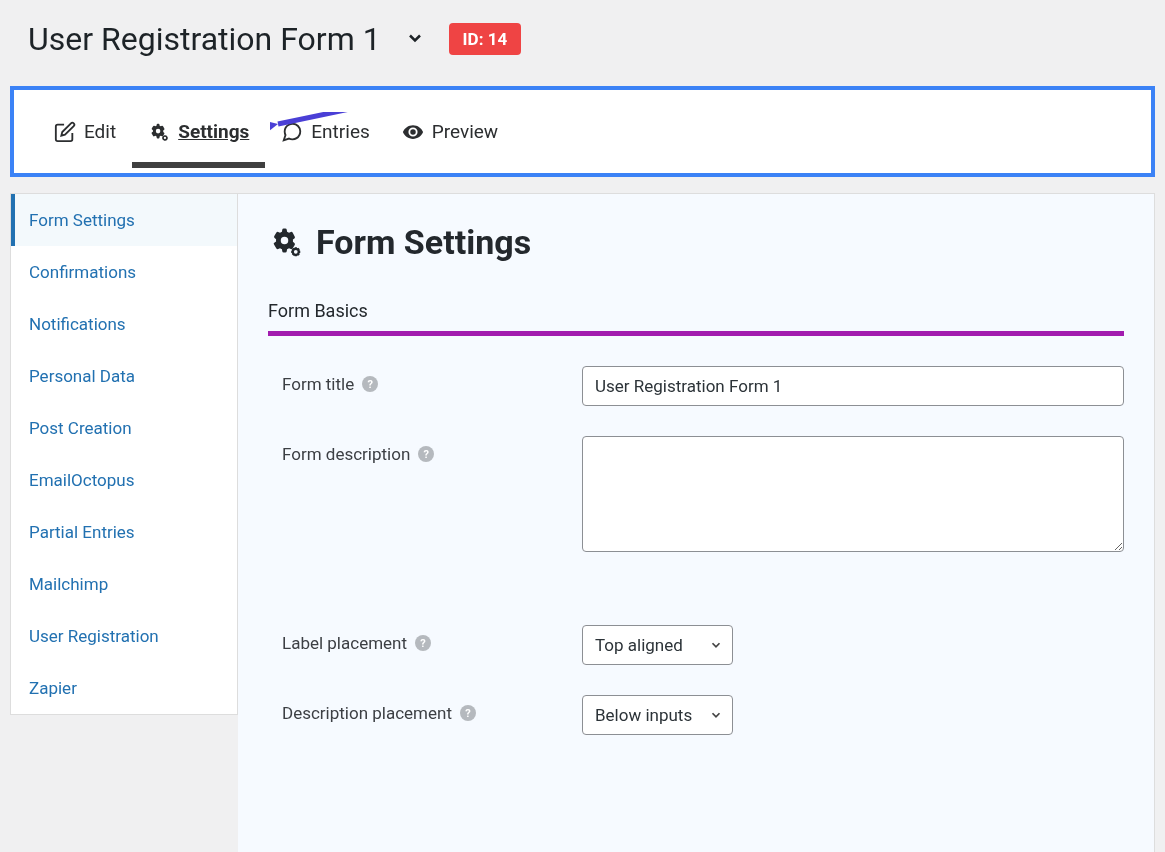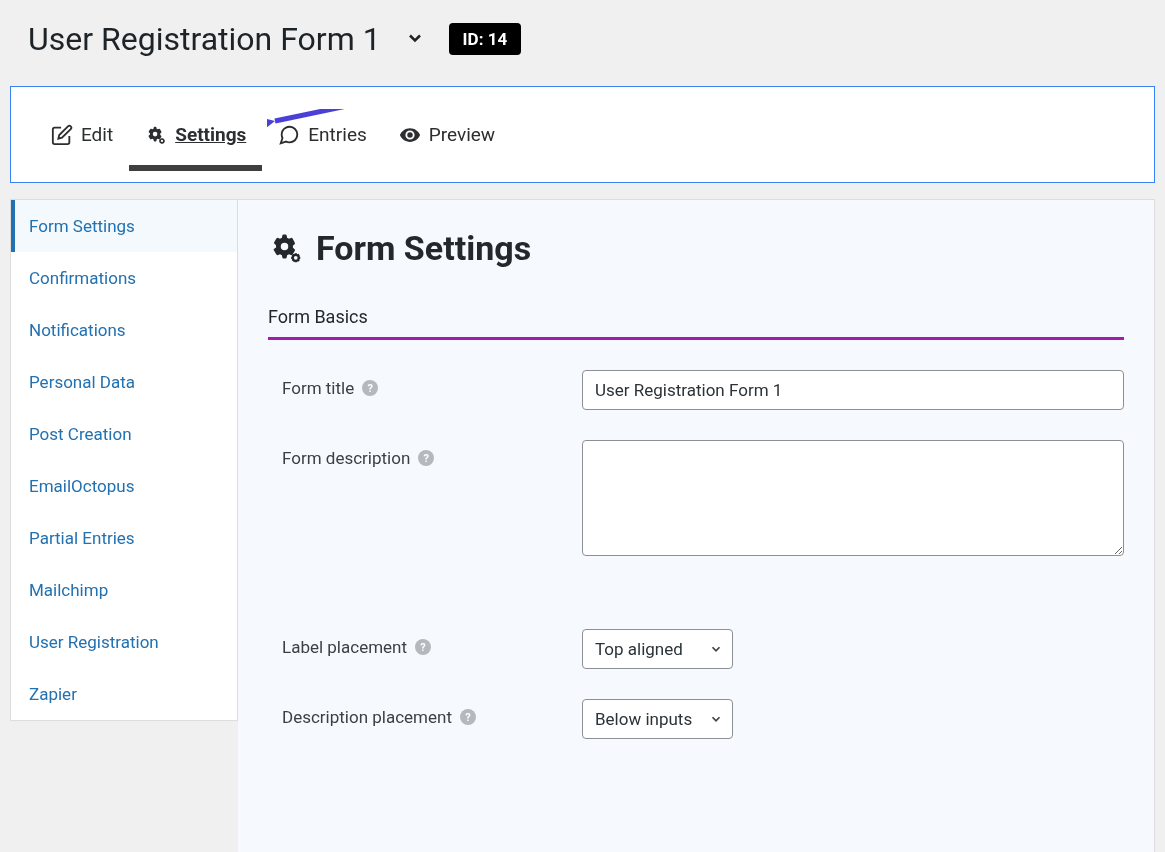--- a/index.html
+++ b/index.html
@@ -21,32 +21,32 @@
     color: #1d2327;
   }
   .chevron-btn {
     background: none;
     border: none;
     cursor: pointer;
     padding: 6px;
     color: #1d2327;
   }
   .id-badge {
-    background: #000000;
+    background: #ef4444;
     color: #fff;
     font-weight: 700;
     font-size: 17px;
     padding: 6px 14px;
     border-radius: 4px;
   }
   .toolbar {
     background: #fff;
     display: flex;
-    padding: 12px 24px;
-    border: 1px solid #3b82f6;
+    padding: 6px 24px;
+    border: 4px solid #3b82f6;
     margin: 0 10px;
     position: relative;
   }
   .toolbar-tab {
     display: flex;
     align-items: center;
     gap: 8px;
     padding: 24px 16px;
     font-size: 19px;
     color: #2c2e30;
@@ -110,21 +110,21 @@
     font-size: 34px;
     font-weight: 700;
     color: #23282d;
     margin-bottom: 38px;
   }
   .main-title svg { width: 36px; height: 36px; }
   .section-heading {
     font-size: 18px;
     color: #23282d;
     font-weight: 400;
-    border-bottom: 3px solid #a21caf;
+    border-bottom: 5px solid #a21caf;
     padding-bottom: 10px;
     margin-bottom: 30px;
   }
   .form-row {
     display: flex;
     align-items: flex-start;
     margin-bottom: 30px;
     padding-left: 14px;
   }
   .form-label {

